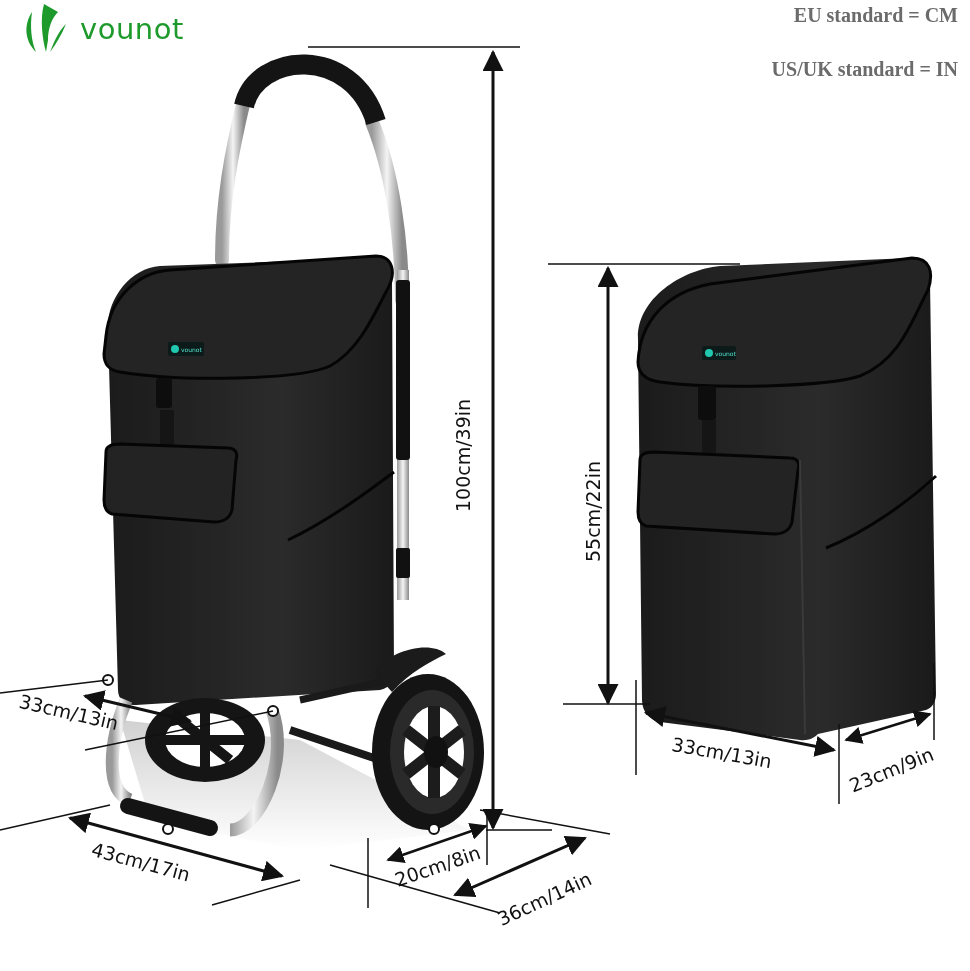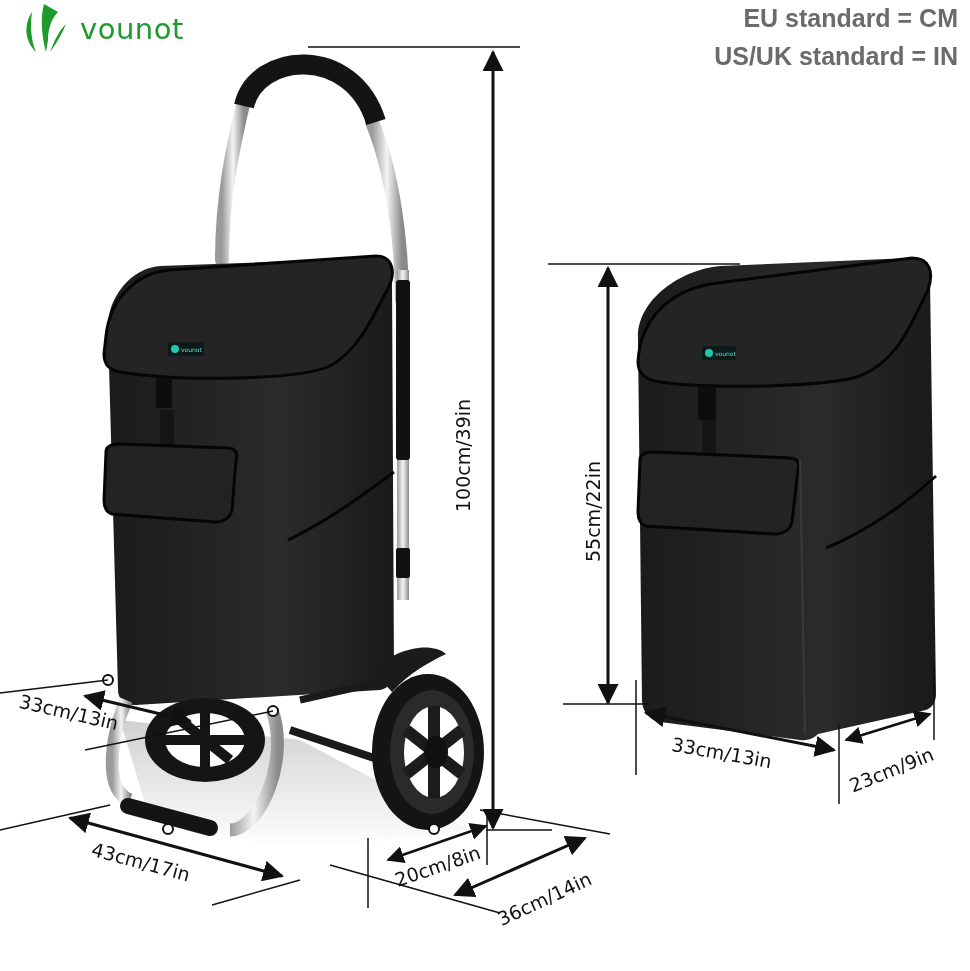--- a/index.html
+++ b/index.html
@@ -1,21 +1,21 @@
 <!DOCTYPE html>
 <html><head>
 <meta charset="utf-8">
 <style>
   html, body { margin: 0; padding: 0; background: #ffffff; }
   body { width: 970px; height: 971px; position: relative; overflow: hidden; font-family: "DejaVu Sans", sans-serif; }
   .logo { position: absolute; left: 22px; top: 4px; display: flex; align-items: center; gap: 14px; }
   .logo-text { color: #1e9a2c; font-size: 29px; font-family: "DejaVu Sans", sans-serif; letter-spacing: 0.5px; }
-  .std { position: absolute; right: 12px; font-weight: bold; color: #6b6b6b; font-size: 25px; font-family: Liberation Sans, sans-serif; text-align: right; white-space: nowrap; }
+  .std { position: absolute; right: 12px; font-weight: bold; color: #6b6b6b; font-size: 20px; font-family: Liberation Serif, serif; text-align: right; white-space: nowrap; }
   .std1 { top: 4px; }
-  .std2 { top: 42px; }
+  .std2 { top: 58px; }
   .stage { position: absolute; left: 0; top: 0; }
   .dim { position: absolute; font-size: 19px; color: #111; font-family: "DejaVu Sans", sans-serif; white-space: nowrap; transform-origin: left top; }
 </style>
 </head>
 <body>
 
 <div class="logo">
   <svg width="44" height="50" viewBox="0 0 44 50">
     <path d="M10 8 C2 20, 2 36, 14 48 C9 36, 8 22, 10 8 Z" fill="#1e9a2c"></path>
     <path d="M22 0 L36 8 C30 14, 26 24, 26 36 L24 48 C20 34, 18 14, 22 0 Z" fill="#1e9a2c"></path>

